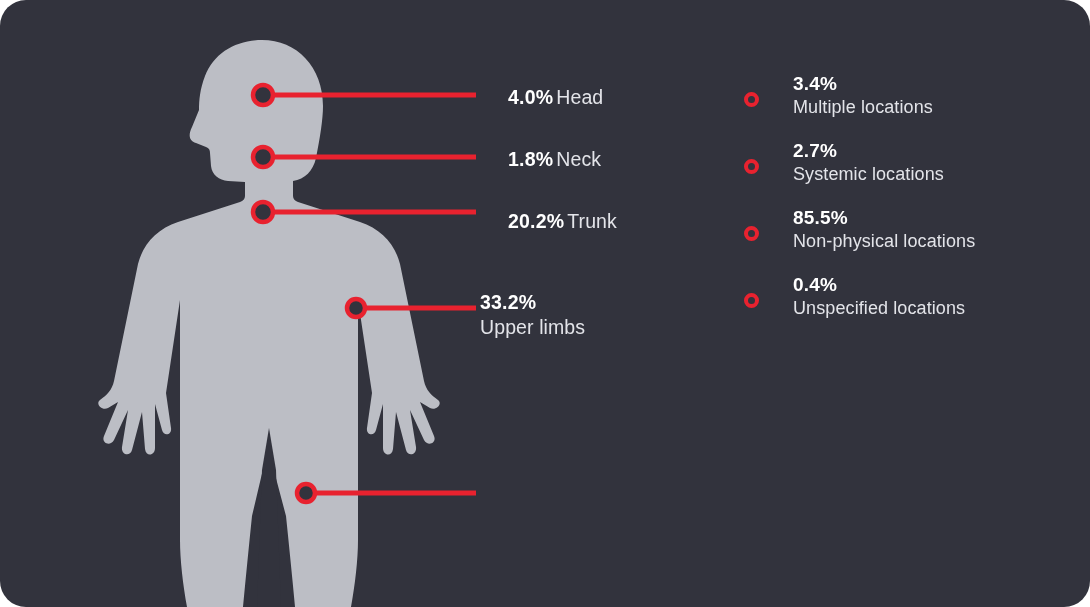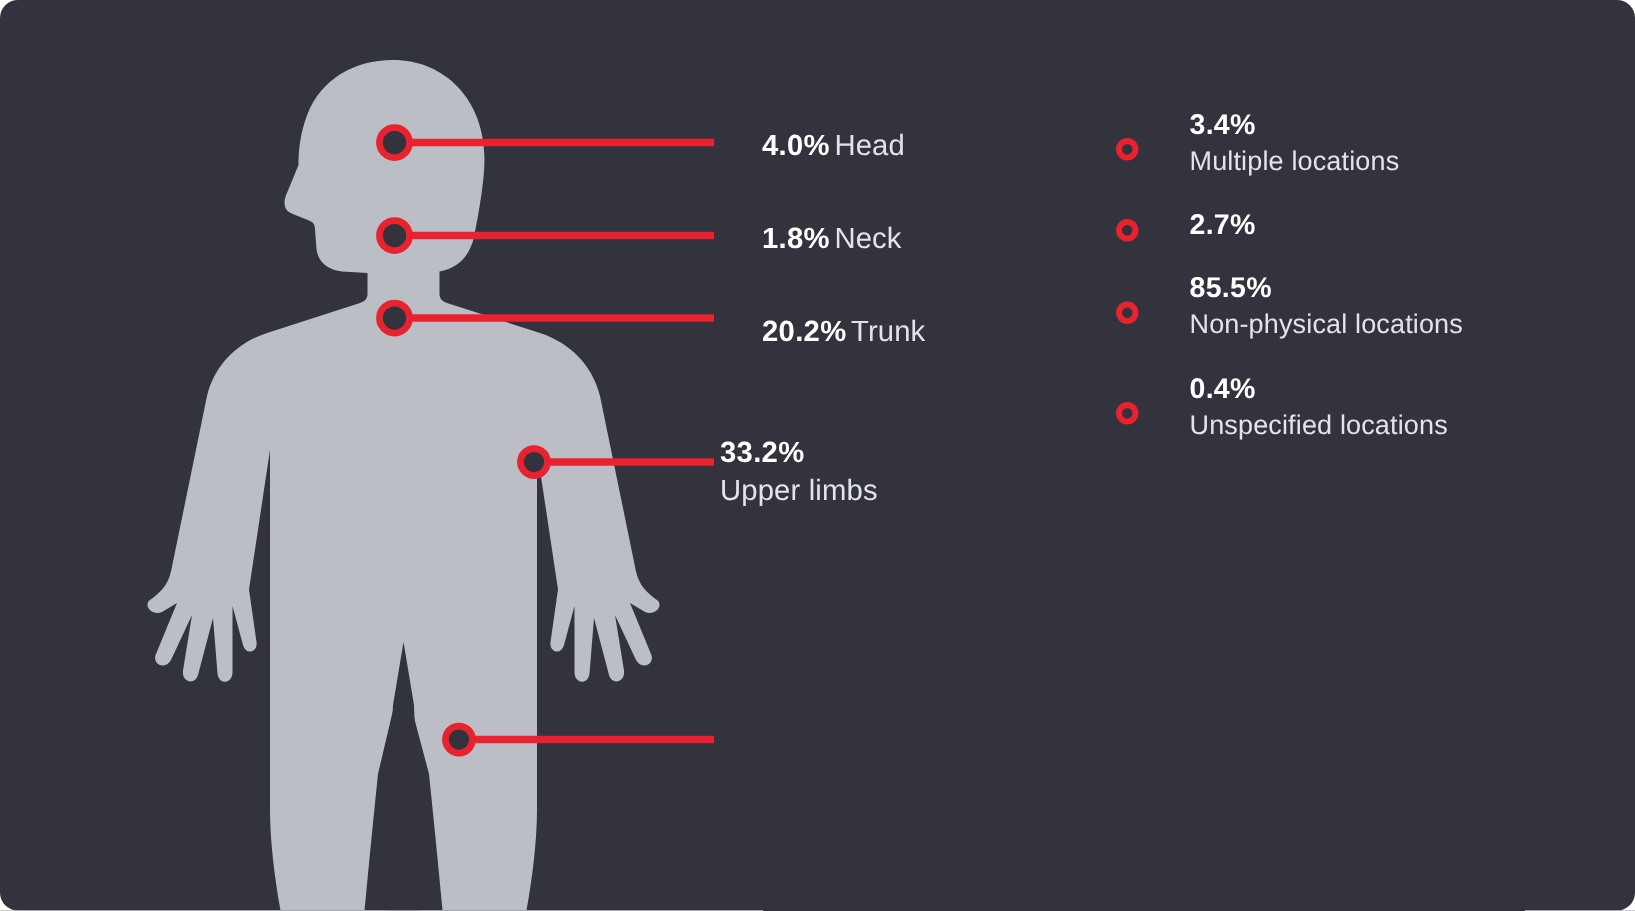--- a/index.html
+++ b/index.html
@@ -11,21 +11,21 @@
     width: 1090px;
     height: 607px;
     font-family: "Liberation Sans", sans-serif;
     overflow: hidden;
   }
   #infographic-card {
     position: relative;
     width: 1090px;
     height: 607px;
     background: #32333D;
-    border-radius: 12px;
+    border-radius: 26px;
     overflow: hidden;
   }
 
   
   #body-figure-svg {
     position: absolute;
     left: 0;
     top: 0;
     width: 1090px;
     height: 607px;
@@ -218,20 +218,21 @@
       <span class="legend-text">
         <span class="pct">3.4%</span>
         <span class="nm">Multiple locations</span>
       </span>
     </div>
 
     <div class="legend-item">
       <span class="legend-marker"></span>
       <span class="legend-text">
         <span class="pct">2.7%</span>
+        <span class="nm">Systemic locations</span>
       </span>
     </div>
 
     <div class="legend-item">
       <span class="legend-marker"></span>
       <span class="legend-text">
         <span class="pct">85.5%</span>
         <span class="nm">Non-physical locations</span>
       </span>
     </div>

